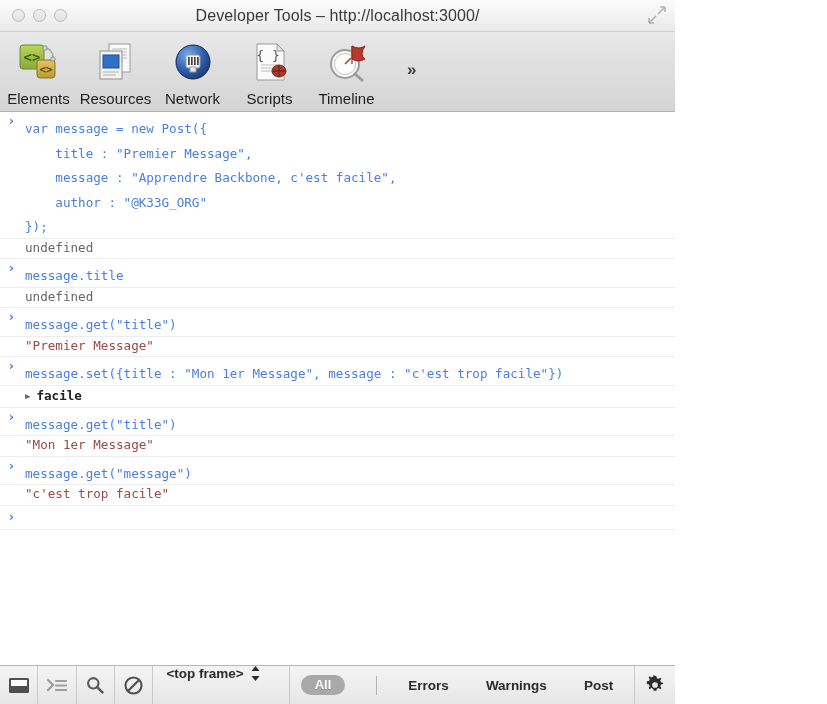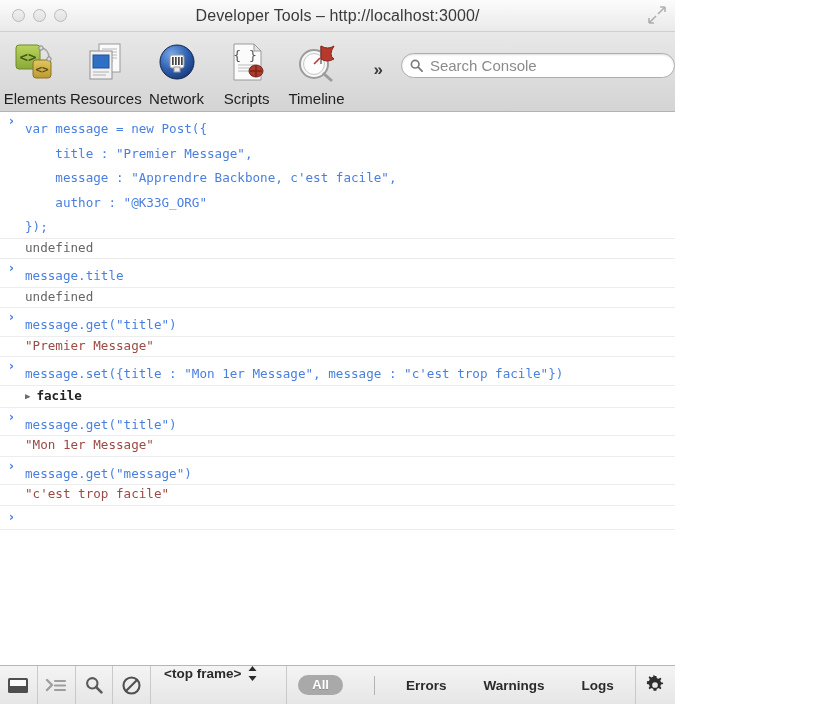--- a/index.html
+++ b/index.html
@@ -387,27 +387,20 @@
         <line x1="22" y1="26" x2="28" y2="20" stroke="#c0392b" stroke-width="1.6"></line>
         <line x1="31" y1="35" x2="40" y2="43" stroke="#9c9c9c" stroke-width="3"></line>
         <path d="M29 8 v18" stroke="#8a8a8a" stroke-width="1.8"></path>
         <path d="M29 8 q7 4 13 0 q-6 9 0 13 q-7 4 -13 0 z" fill="#b5392c" stroke="#8c2518"></path>
       </svg>
       <span class="tlabel">Timeline</span>
     </div>
 
     <div id="overflow-chevron">»</div>
 
-    <div id="search-wrap">
-      <svg class="mag" viewBox="0 0 14 14">
-        <circle cx="5.6" cy="5.6" r="4.1" fill="none" stroke="#4a4a4a" stroke-width="1.8"></circle>
-        <line x1="8.8" y1="8.8" x2="13" y2="13" stroke="#4a4a4a" stroke-width="2" stroke-linecap="round"></line>
-      </svg>
-      <input id="search-input" type="text" placeholder="Search Console" style="">
-    </div>
   </div>
 
   <div id="console">
 
     <div class="entry">
       <div class="line">
           <span class="gutter">›</span>
           <span class="code">var message = new Post({</span>
         </div>
       <div class="line">
@@ -551,21 +544,21 @@
         <path d="M4.5 0 L8.5 5 L0.5 5 Z" fill="#2b2b2b"></path>
         <path d="M4.5 15 L8.5 10 L0.5 10 Z" fill="#2b2b2b"></path>
       </svg>
     </div>
 
     <div id="filters">
       <span class="pill">All</span>
       <span class="sep"></span>
       <span class="filter-link">Errors</span>
       <span class="filter-link">Warnings</span>
-      <span class="filter-link">Logs</span>
+      <span class="filter-link">Post</span>
     </div>
 
     <div id="gear-btn">
       <svg width="22" height="22" viewBox="0 0 24 24">
         <path fill="#2e2e2e" d="M12 2.2 l1.5 0 0.5 2.3 a7.6 7.6 0 0 1 1.9 0.8 l2-1.3 1.1 1.1 -1.3 2 a7.6 7.6 0 0 1 0.8 1.9 l2.3 0.5 0 1.5 -2.3 0.5 a7.6 7.6 0 0 1 -0.8 1.9 l1.3 2 -1.1 1.1 -2-1.3 a7.6 7.6 0 0 1 -1.9 0.8 l-0.5 2.3 -1.5 0 -1.5 0 -0.5-2.3 a7.6 7.6 0 0 1 -1.9-0.8 l-2 1.3 -1.1-1.1 1.3-2 a7.6 7.6 0 0 1 -0.8-1.9 l-2.3-0.5 0-1.5 0-1.5 2.3-0.5 a7.6 7.6 0 0 1 0.8-1.9 l-1.3-2 1.1-1.1 2 1.3 a7.6 7.6 0 0 1 1.9-0.8 l0.5-2.3 z"></path>
         <circle cx="12" cy="12" r="3.1" fill="#e9e9e9"></circle>
       </svg>
     </div>
   </div>
 

